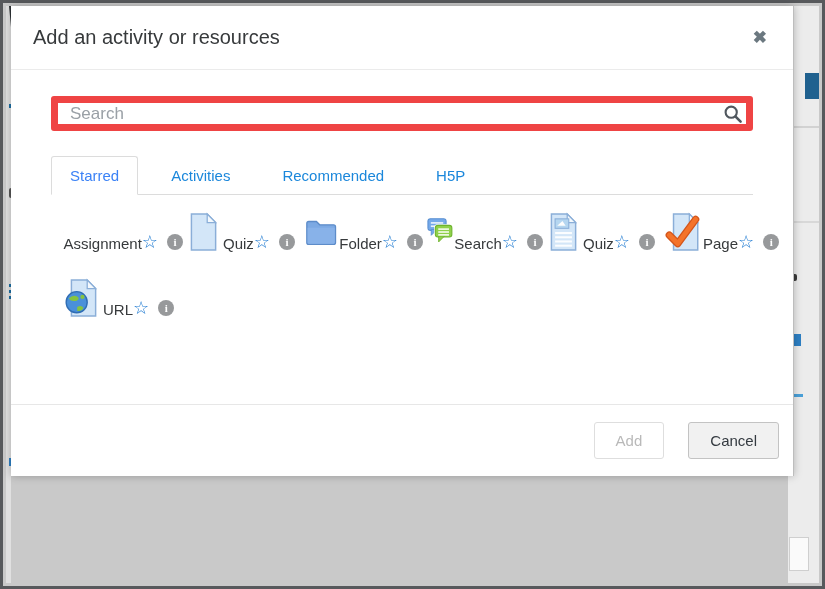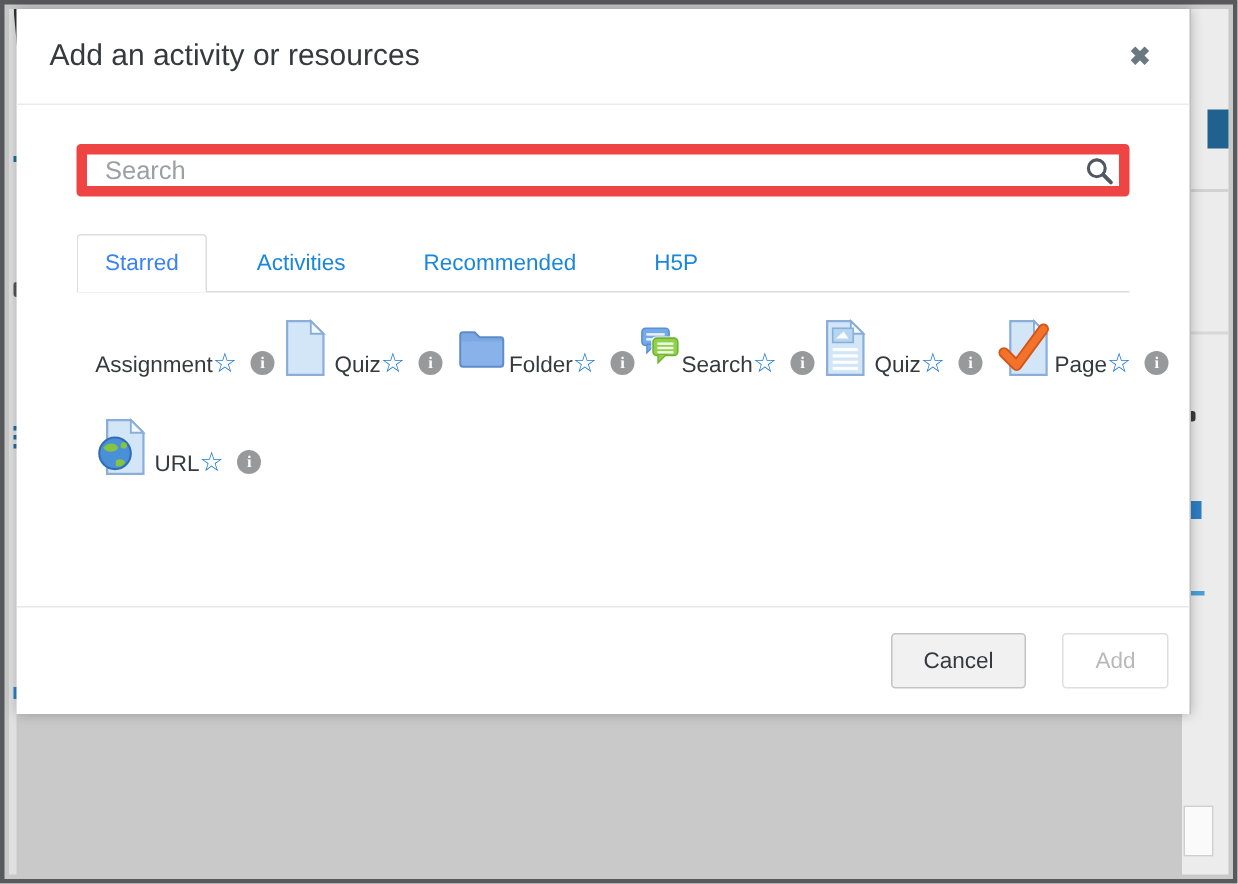--- a/index.html
+++ b/index.html
@@ -253,18 +253,18 @@
           <div class="item-actions">
             <button class="star-toggle">☆</button>
             <button class="info-toggle">i</button>
           </div>
         </div>
 
       </div>
     </div>
 
     <div class="modal-footer">
+      <button class="btn btn-add" aria-disabled="true">Add</button>
       <button class="btn btn-cancel">Cancel</button>
-      <button class="btn btn-add" aria-disabled="true">Add</button>
     </div>
 
   </div>
 </div>
 
 </body></html>

